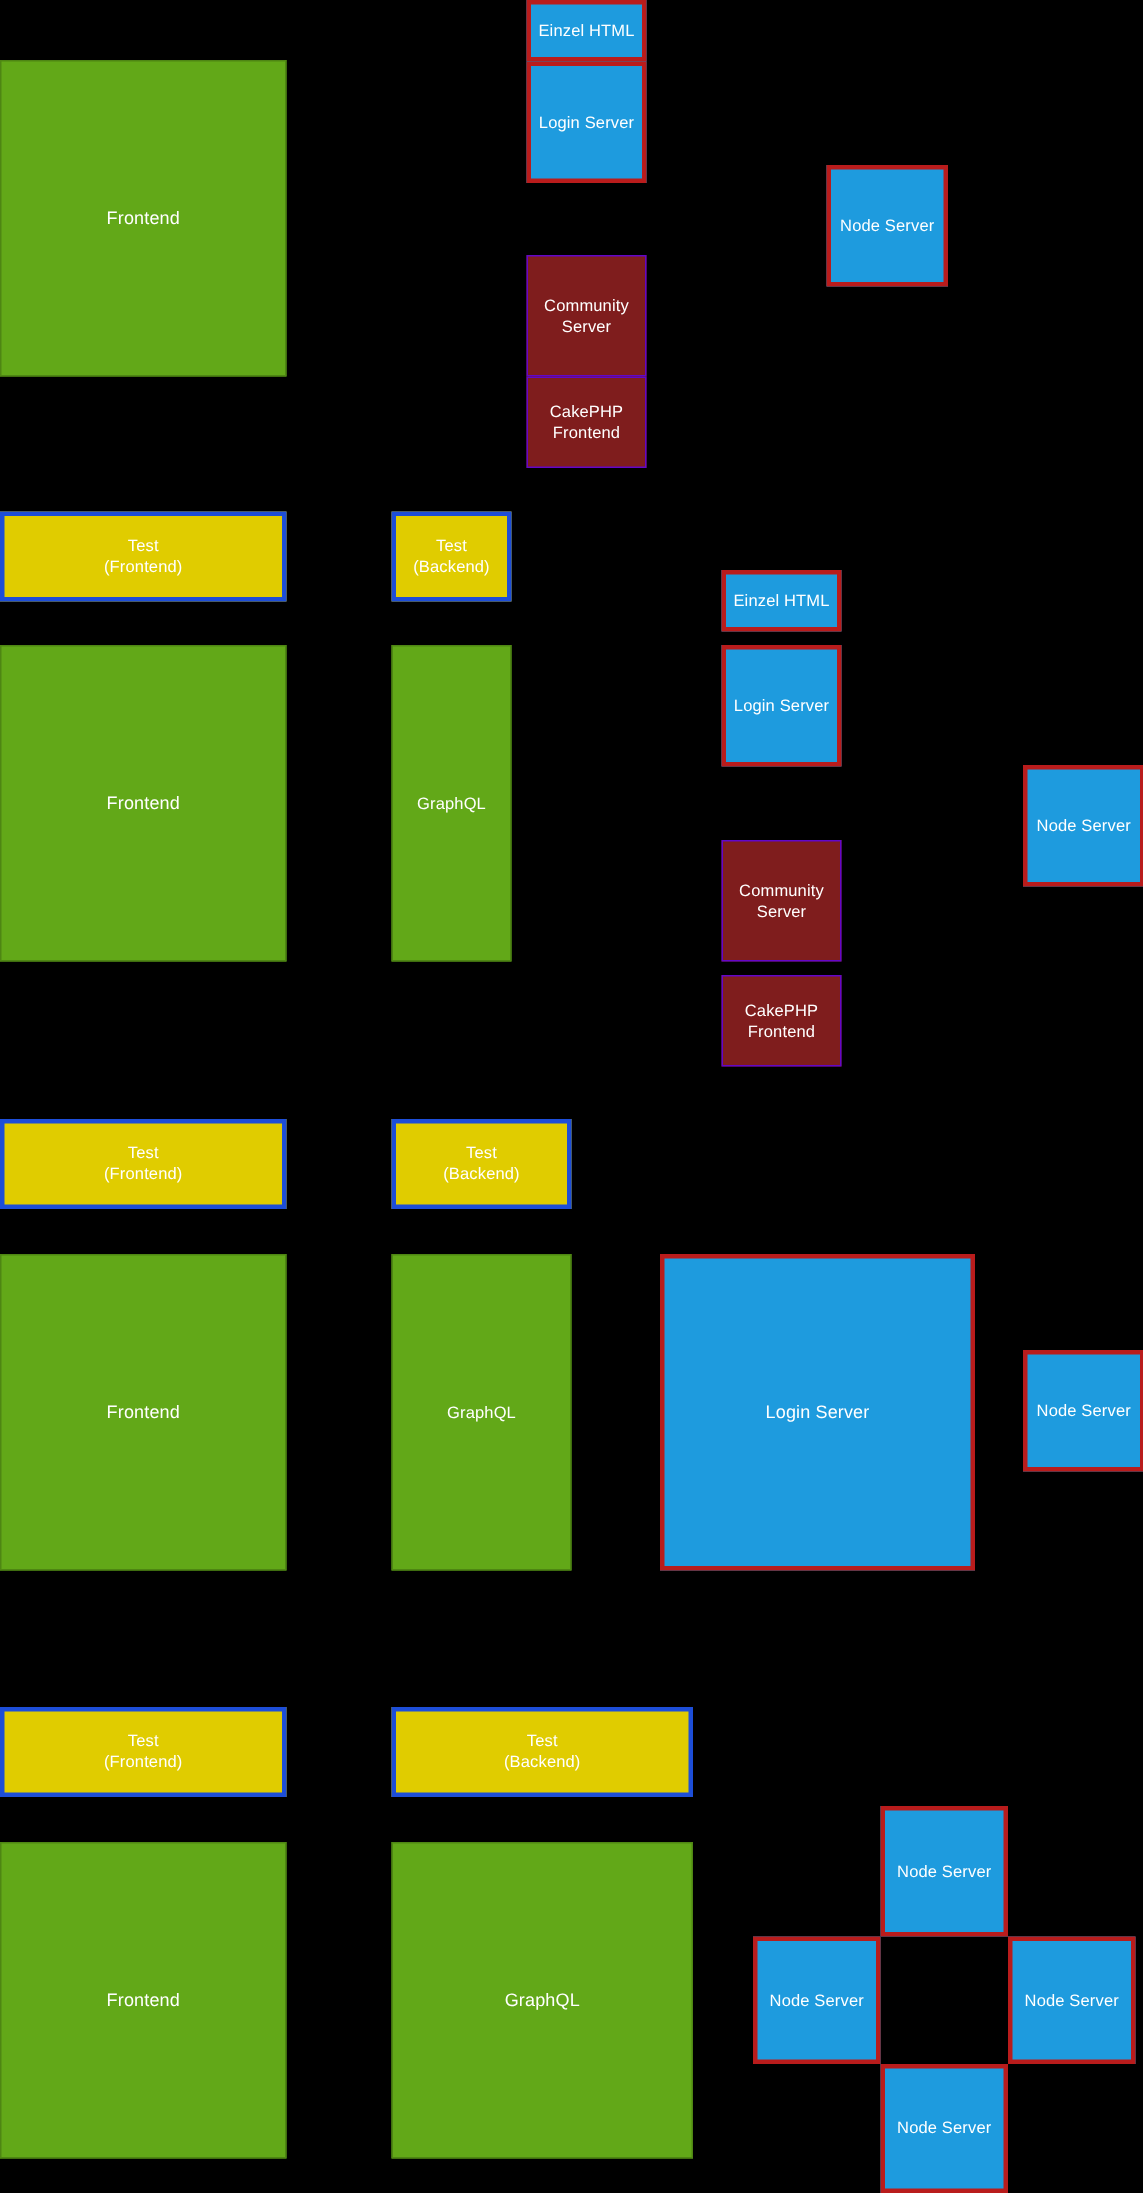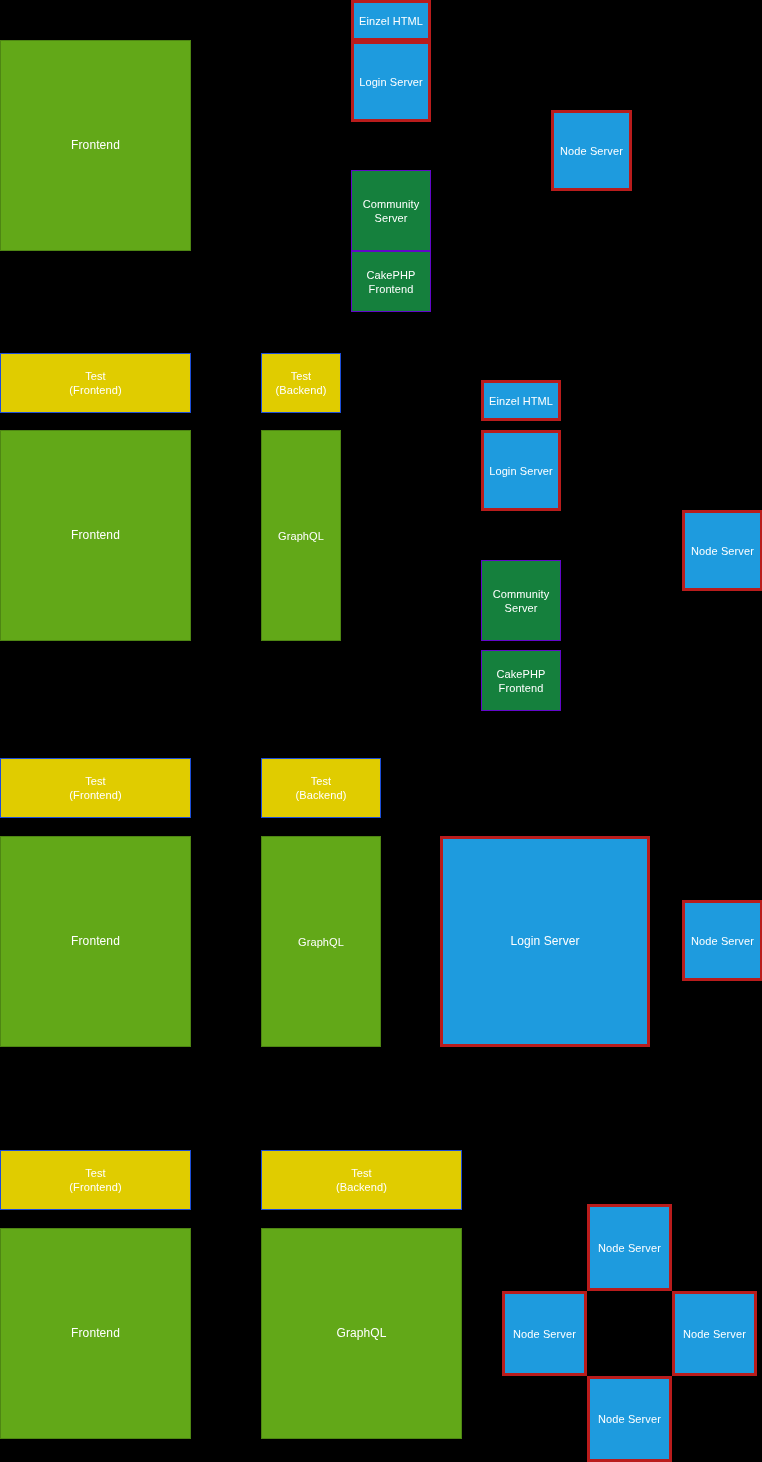--- a/index.html
+++ b/index.html
@@ -26,23 +26,23 @@
     text-align: center;
     color: #ffffff;
     font-size: 11px;
     line-height: 14px;
     letter-spacing: 0.1px;
     overflow: hidden;
     white-space: pre-line;
     padding: 1px 2px;
   }
   .node.green  { background: #62a818; border: 1px solid #4e8613; }
-  .node.yellow { background: #e0cc00; border: 1px solid #1d4ed8; margin-top: 12px; }
+  .node.yellow { background: #e0cc00; border: 3px solid #1d4ed8; }
   .node.blue   { background: #1e9bde; border: 3px solid #b91c1c; }
-  .node.purple { background: #15803d; border: 1px solid #6207c9; }
+  .node.purple { background: #7f1d1d; border: 1px solid #6207c9; }
   .node.big { font-size: 12px; line-height: 15px; }
 </style>
 </head>
 <body>
 
 <div id="canvas">
     <div style="position: absolute; left: 0px; top: 0px; width: 100%; height: 100%;">
       <div class="node green big" style="left: 0px; top: 40px; width: 191px; height: 211px;">Frontend</div>
       <div class="node blue" style="left: 351px; top: 0px; width: 80px; height: 41px;">Einzel HTML</div>
       <div class="node blue" style="left: 351px; top: 41px; width: 80px; height: 81px;">Login Server</div>

